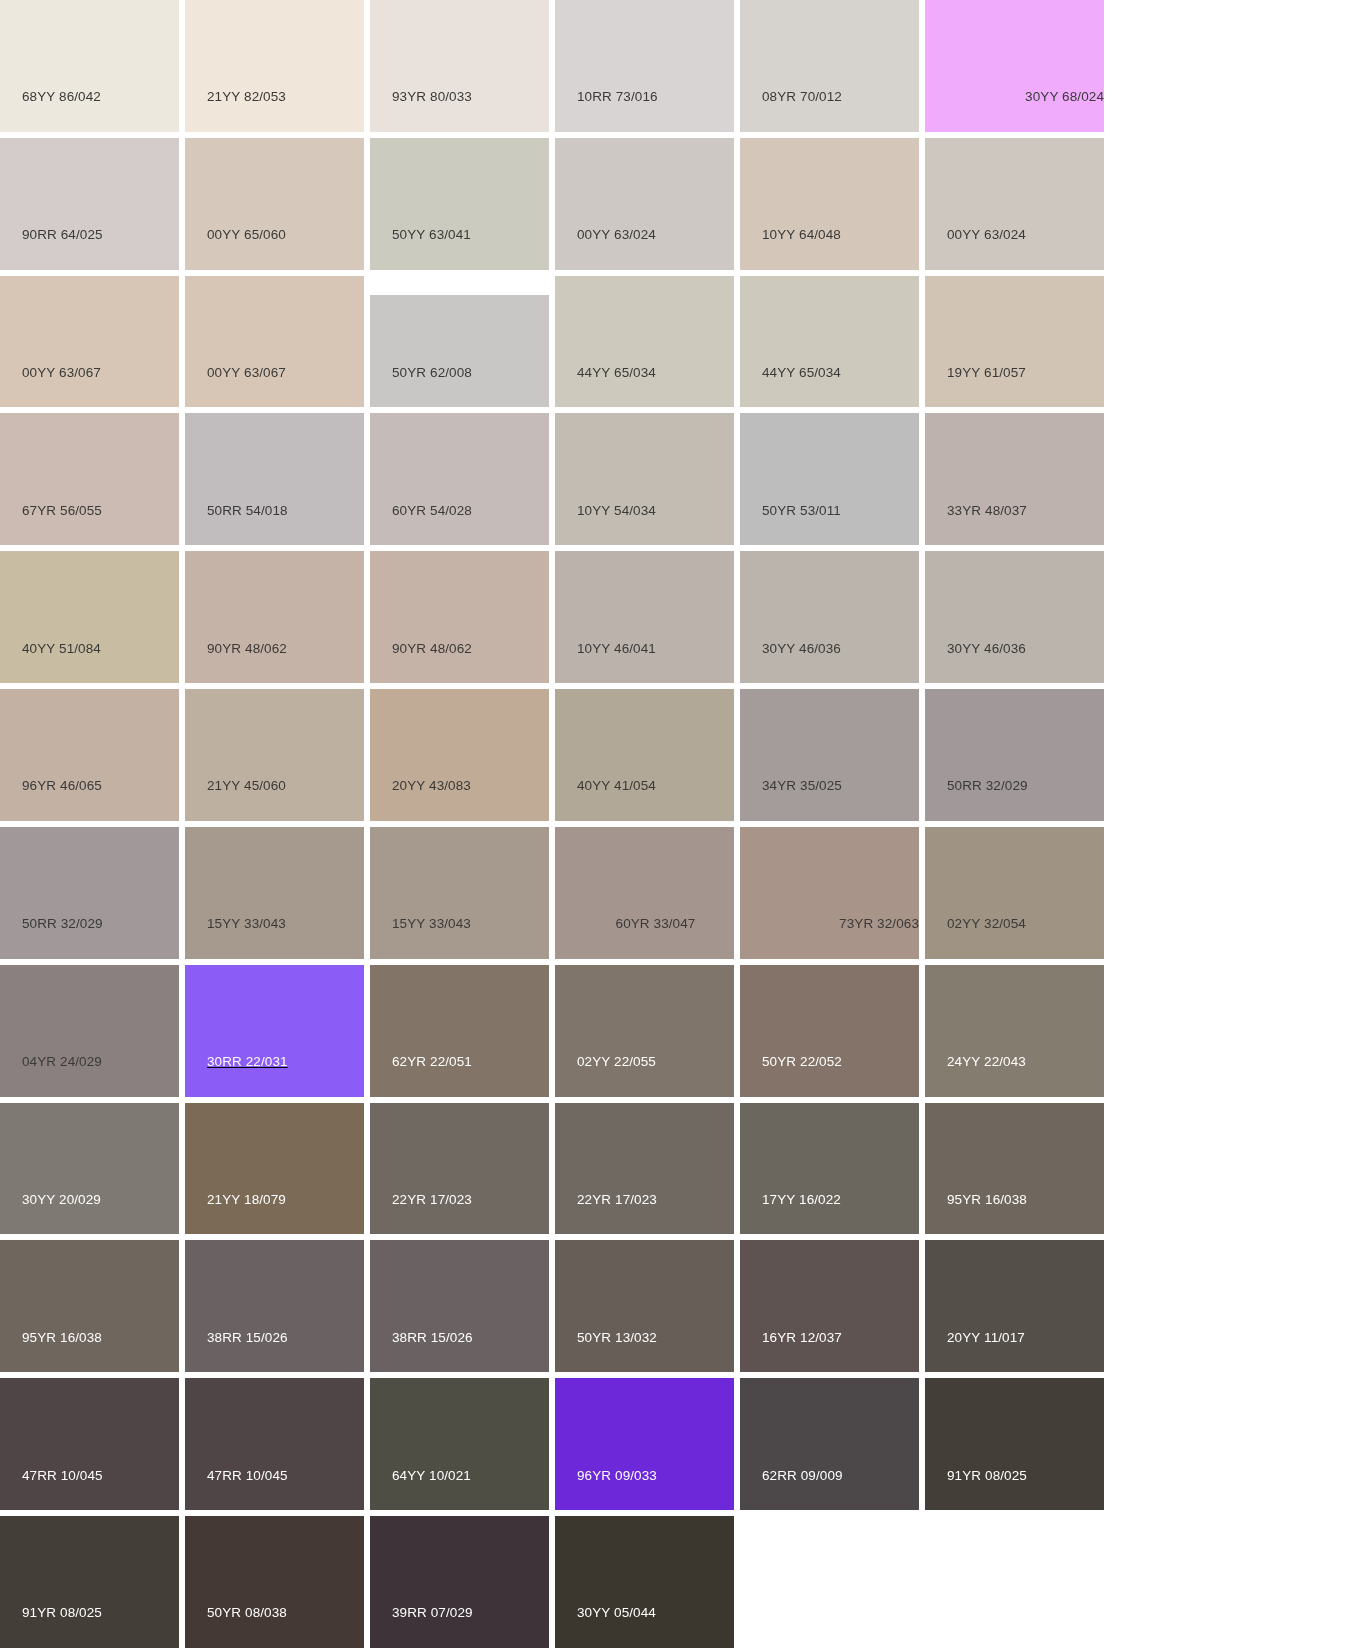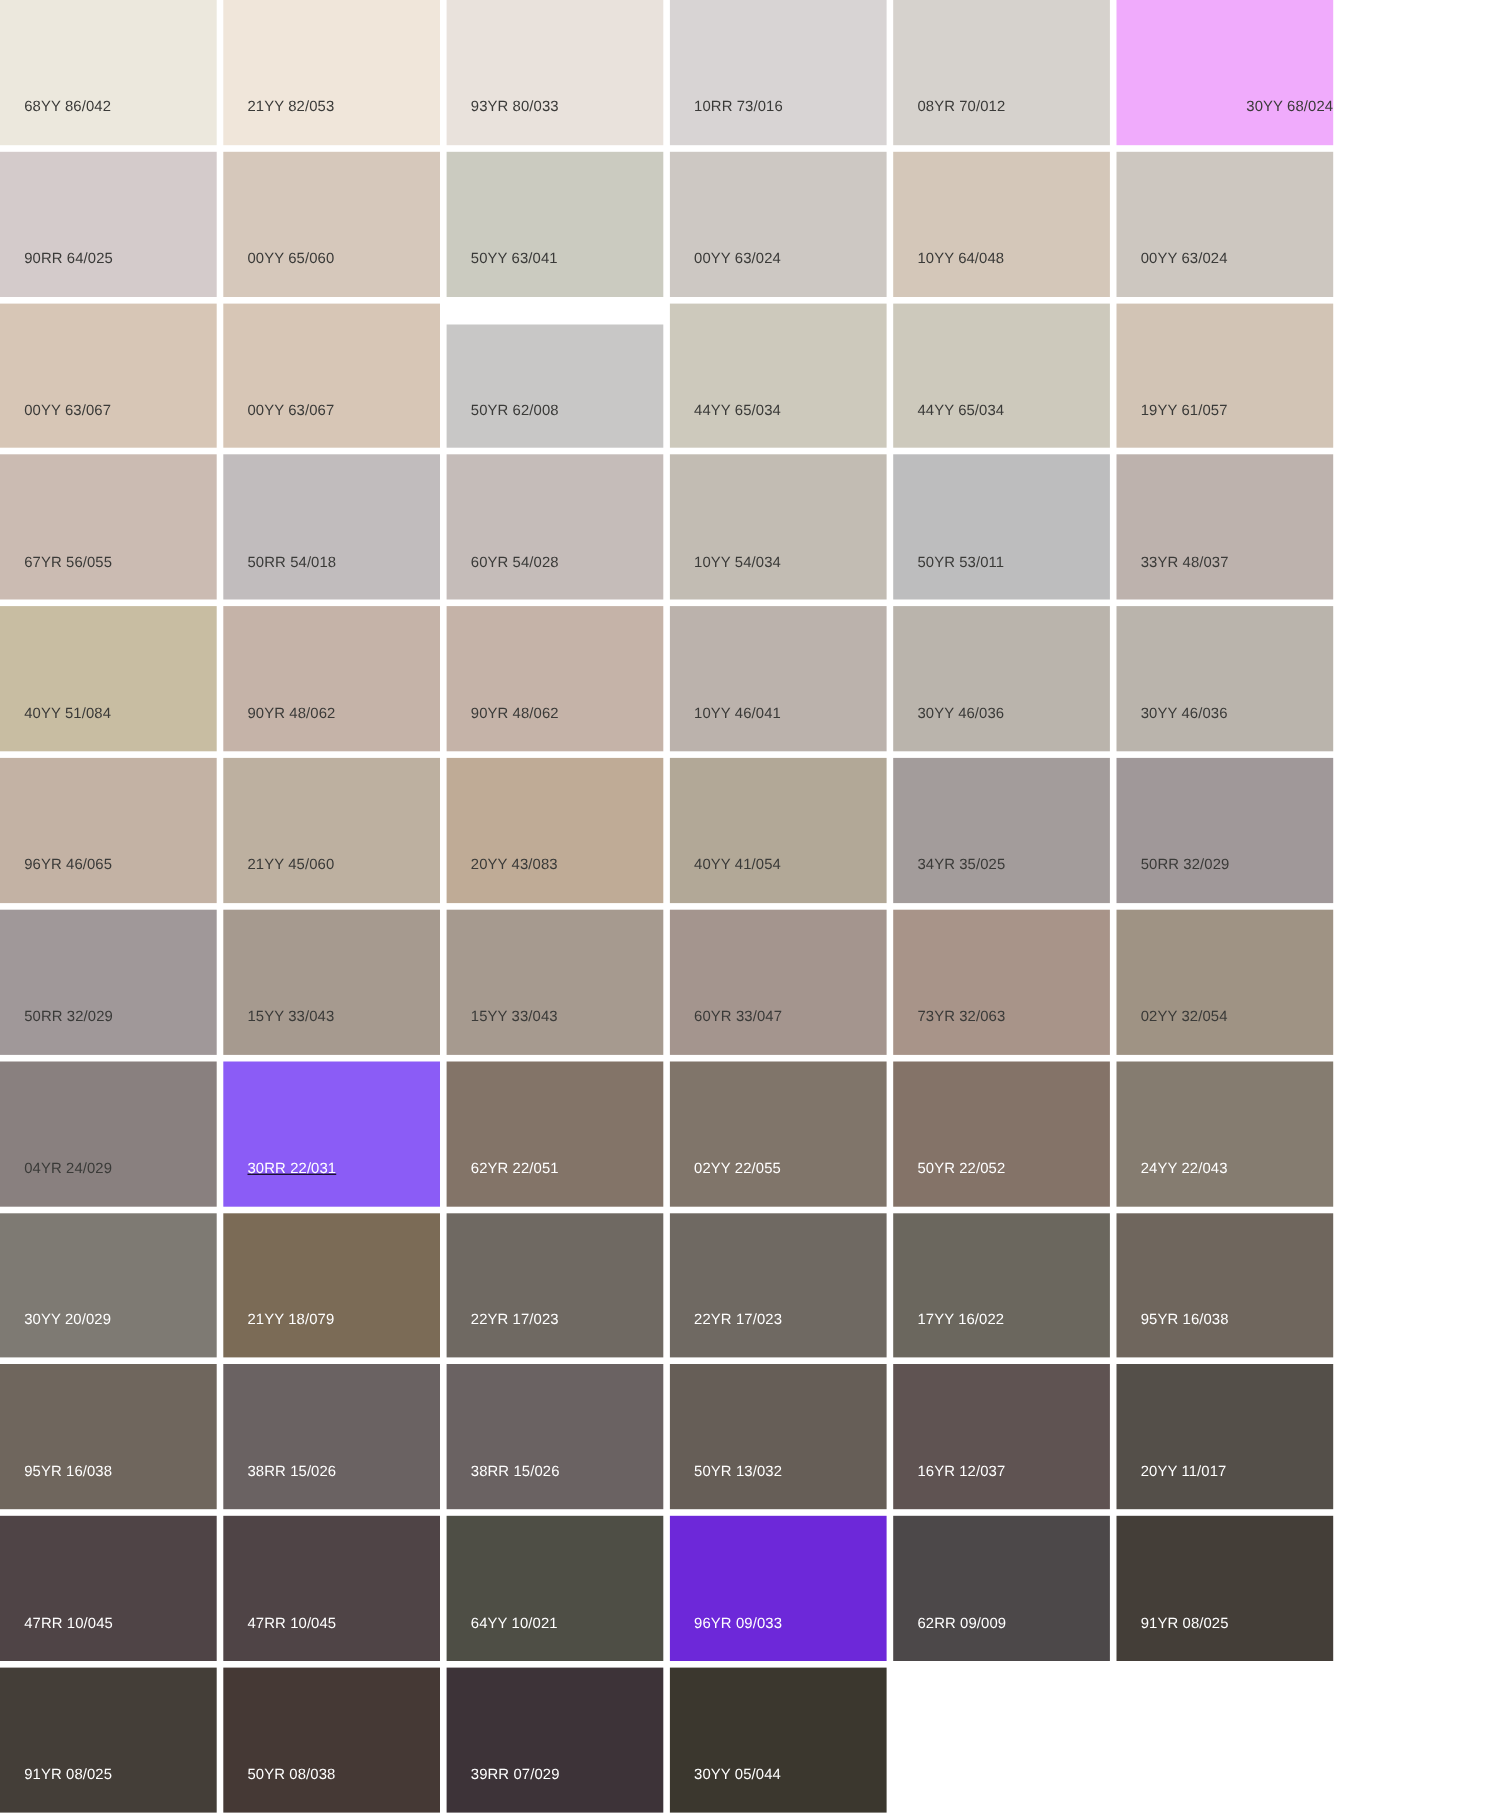--- a/index.html
+++ b/index.html
@@ -4,21 +4,21 @@
 <title>Colour Swatch Grid</title>
 <style>
   * { box-sizing: border-box; }
   html, body {
     margin: 0;
     padding: 0;
     background: #ffffff;
     font-family: "Liberation Sans", sans-serif;
   }
   #palette-grid {
-    width: 1212px;
+    width: 1104px;
     height: 1648px;
     display: grid;
     grid-template-columns: repeat(6, 1fr);
     grid-template-rows: repeat(12, 1fr);
     gap: 6px 6px;
     background: #ffffff;
   }
   .swatch {
     position: relative;
     display: flex;
@@ -154,24 +154,24 @@
     </div>
     <div class="swatch" style="background: rgb(160, 152, 153);">
       <span class="swatch-label label-dark">50RR 32/029</span>
     </div>
     <div class="swatch" style="background: rgb(166, 154, 143);">
       <span class="swatch-label label-dark">15YY 33/043</span>
     </div>
     <div class="swatch" style="background: rgb(166, 154, 143);">
       <span class="swatch-label label-dark">15YY 33/043</span>
     </div>
-    <div class="swatch" style="background: rgb(164, 149, 142);">
+    <div class="swatch" style="background: rgb(164, 149, 142); justify-content: center;">
       <span class="swatch-label label-dark">60YR 33/047</span>
     </div>
-    <div class="swatch" style="background: rgb(168, 148, 137);">
+    <div class="swatch" style="background: rgb(168, 148, 137); justify-content: flex-end;">
       <span class="swatch-label label-dark">73YR 32/063</span>
     </div>
     <div class="swatch" style="background: rgb(159, 147, 132);">
       <span class="swatch-label label-dark">02YY 32/054</span>
     </div>
     <div class="swatch" style="background: rgb(137, 128, 127);">
       <span class="swatch-label label-dark">04YR 24/029</span>
     </div>
     <div class="swatch" style="background: #8b5cf6; text-decoration: underline;">
       <span class="swatch-label label-light">30RR 22/031</span>

